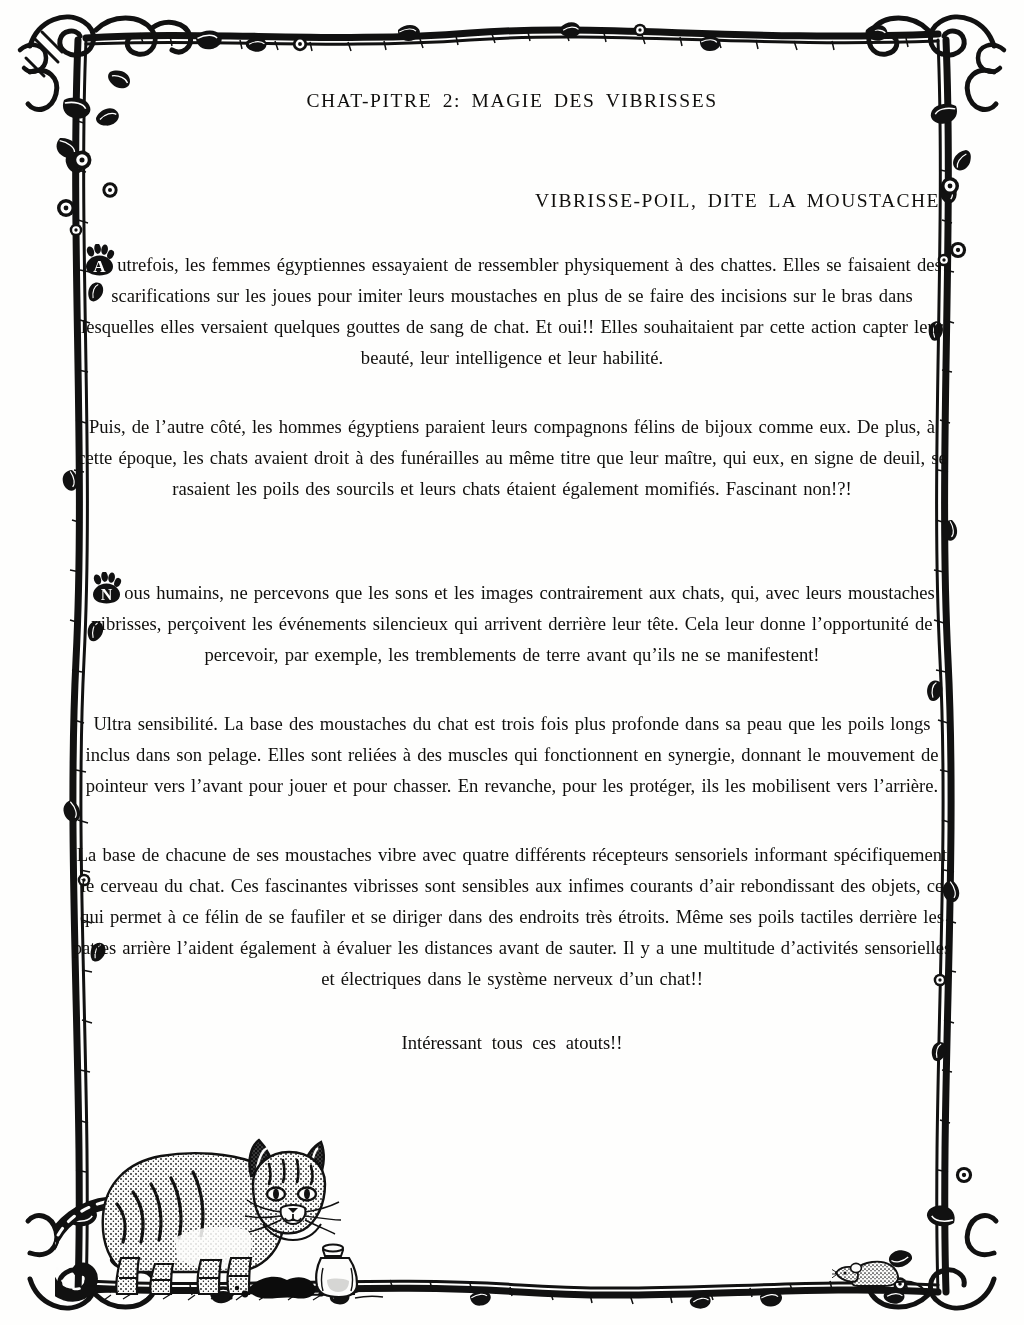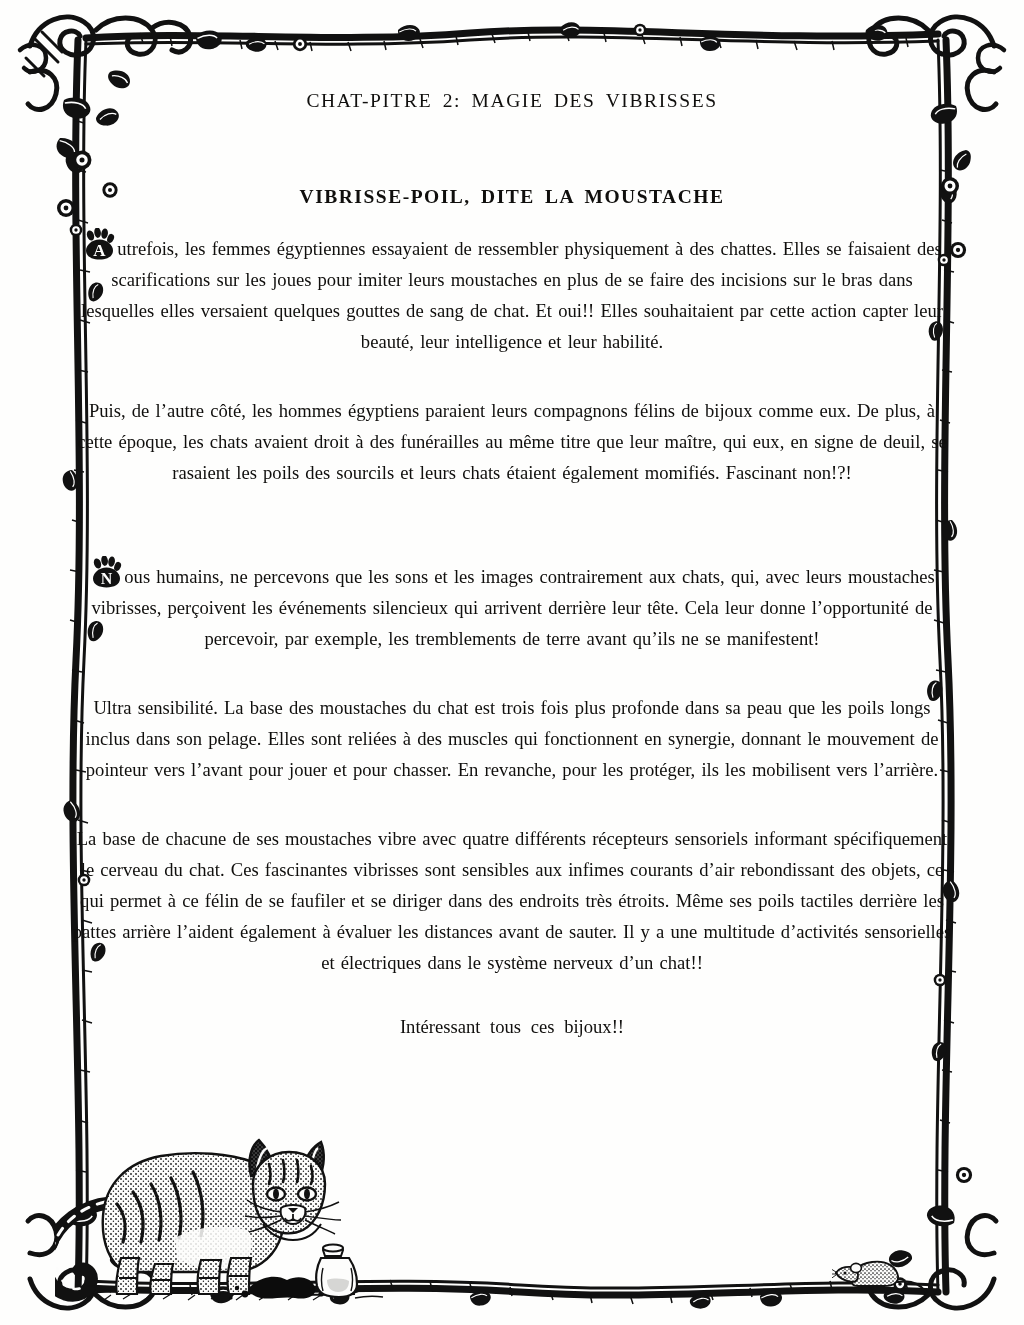--- a/index.html
+++ b/index.html
@@ -36,33 +36,33 @@
     left: 72px;
     top: 90px;
     width: 880px;
   }
 
   .chapter-title {
     font-size: 19.5px;
     letter-spacing: 1.6px;
     text-align: center;
     font-weight: normal;
-    margin: 0 0 16px 0;
+    margin: 0 0 8px 0;
     padding: 0;
     font-variant: small-caps;
     text-transform: uppercase;
     word-spacing: 4px;
   }
 
   .section-title {
     font-size: 19.5px;
     letter-spacing: 1.5px;
-    text-align: center;
-    font-weight: bold;
-    margin: 0;
+    text-align: right;
+    font-weight: normal;
+    margin: 12px;
     padding: 0;
     text-transform: uppercase;
     word-spacing: 4px;
   }
 
   .spacer-lg { height: 58px; }
   .spacer-md { height: 38px; }
   .spacer-sm { height: 24px; }
   .spacer-xs { height: 14px; }
 
@@ -411,21 +411,21 @@
     <div class="spacer-md"></div>
 
     <p class="body-text">Ultra sensibilité. La base des moustaches du chat est trois fois plus profonde dans sa peau que les poils longs inclus dans son pelage. Elles sont reliées à des muscles qui fonctionnent en synergie, donnant le mouvement de pointeur vers l’avant pour jouer et pour chasser. En revanche, pour les protéger, ils les mobilisent vers l’arrière.</p>
 
     <div class="spacer-md"></div>
 
     <p class="body-text">La base de chacune de ses moustaches vibre avec quatre différents récepteurs sensoriels informant spécifiquement le cerveau du chat. Ces fascinantes vibrisses sont sensibles aux infimes courants d’air rebondissant des objets, ce qui permet à ce félin de se faufiler et se diriger dans des endroits très étroits. Même ses poils tactiles derrière les pattes arrière l’aident également à évaluer les distances avant de sauter. Il y a une multitude d’activités sensorielles et électriques dans le système nerveux d’un chat!!</p>
 
     <div class="spacer-md"></div>
 
-    <p class="closing-line">Intéressant tous ces bijoux!!</p>
+    <p class="closing-line">Intéressant tous ces atouts!!</p>
   </div>
 
   <div class="illustration-cat">
     <svg viewBox="0 0 330 200" xmlns="http://www.w3.org/2000/svg" aria-hidden="true">
       <defs>
         <pattern id="fur" width="5" height="5" patternUnits="userSpaceOnUse">
           <rect width="5" height="5" fill="#fdfdfc"></rect>
           <circle cx="1" cy="1" r="0.9" fill="#1a1a1a"></circle>
           <circle cx="3.4" cy="3.2" r="0.7" fill="#1a1a1a"></circle>
         </pattern>

